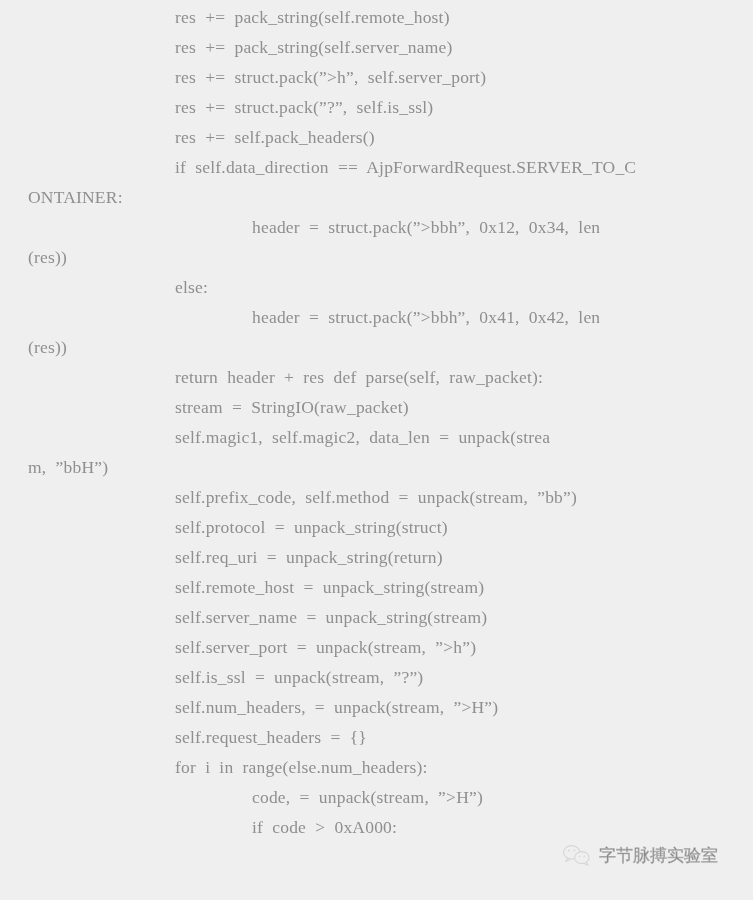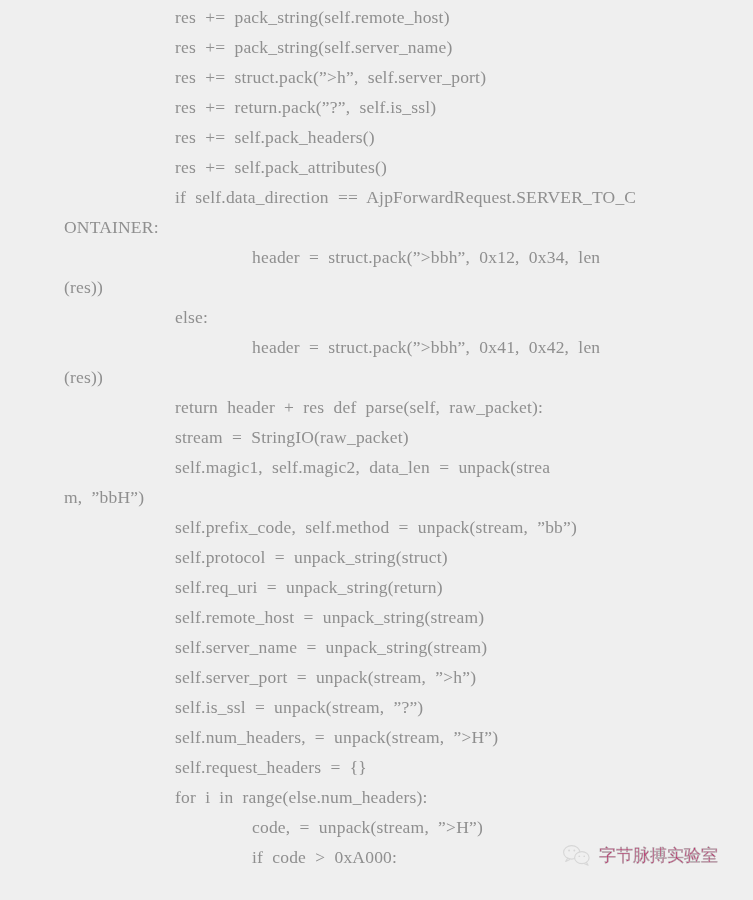--- a/index.html
+++ b/index.html
@@ -38,21 +38,21 @@
     line-height: 30px;
     height: 30px;
     color: #8f8f8f;
     white-space: pre;
     letter-spacing: 0.2px;
     padding-left: 28px;
     box-sizing: border-box;
   }
 
   
-  .ind-0 { padding-left: 28px; margin-left: 36px; }
+  .ind-0 { padding-left: 28px; }
   .ind-1 { padding-left: 175px; }
   .ind-2 { padding-left: 252px; }
 
   .watermark {
     position: absolute;
     left: 562px;
     top: 843px;
     display: flex;
     align-items: center;
     gap: 7px;
@@ -63,38 +63,37 @@
     width: 30px;
     height: 24px;
     display: block;
     opacity: 0.75;
   }
 
   .watermark-text {
     font-family: "DejaVu Sans", "Liberation Sans", sans-serif;
     font-size: 17px;
     line-height: 20px;
-    color: #be185d;
+    color: #737373;
     -webkit-text-stroke: 0.6px #b6b6b6;
     white-space: nowrap;
     font-weight: 500;
   }
 </style>
 </head>
 <body>
 
 <div id="code-article">
 
   <div class="code-block">
       <span class="code-line ind-1">res  +=  pack_string(self.remote_host)</span>
       <span class="code-line ind-1">res  +=  pack_string(self.server_name)</span>
       <span class="code-line ind-1">res  +=  struct.pack(”&gt;h”,  self.server_port)</span>
-      <span class="code-line ind-1">res  +=  return.pack(”?”,  self.is_ssl)</span>
+      <span class="code-line ind-1">res  +=  struct.pack(”?”,  self.is_ssl)</span>
       <span class="code-line ind-1">res  +=  self.pack_headers()</span>
-      <span class="code-line ind-1">res  +=  self.pack_attributes()</span>
       <span class="code-line ind-1">if  self.data_direction  ==  AjpForwardRequest.SERVER_TO_C</span>
       <span class="code-line ind-0">ONTAINER:</span>
       <span class="code-line ind-2">header  =  struct.pack(”&gt;bbh”,  0x12,  0x34,  len</span>
       <span class="code-line ind-0">(res))</span>
       <span class="code-line ind-1">else:</span>
       <span class="code-line ind-2">header  =  struct.pack(”&gt;bbh”,  0x41,  0x42,  len</span>
       <span class="code-line ind-0">(res))</span>
       <span class="code-line ind-1">return  header  +  res  def  parse(self,  raw_packet):</span>
       <span class="code-line ind-1">stream  =  StringIO(raw_packet)</span>
       <span class="code-line ind-1">self.magic1,  self.magic2,  data_len  =  unpack(strea</span>

